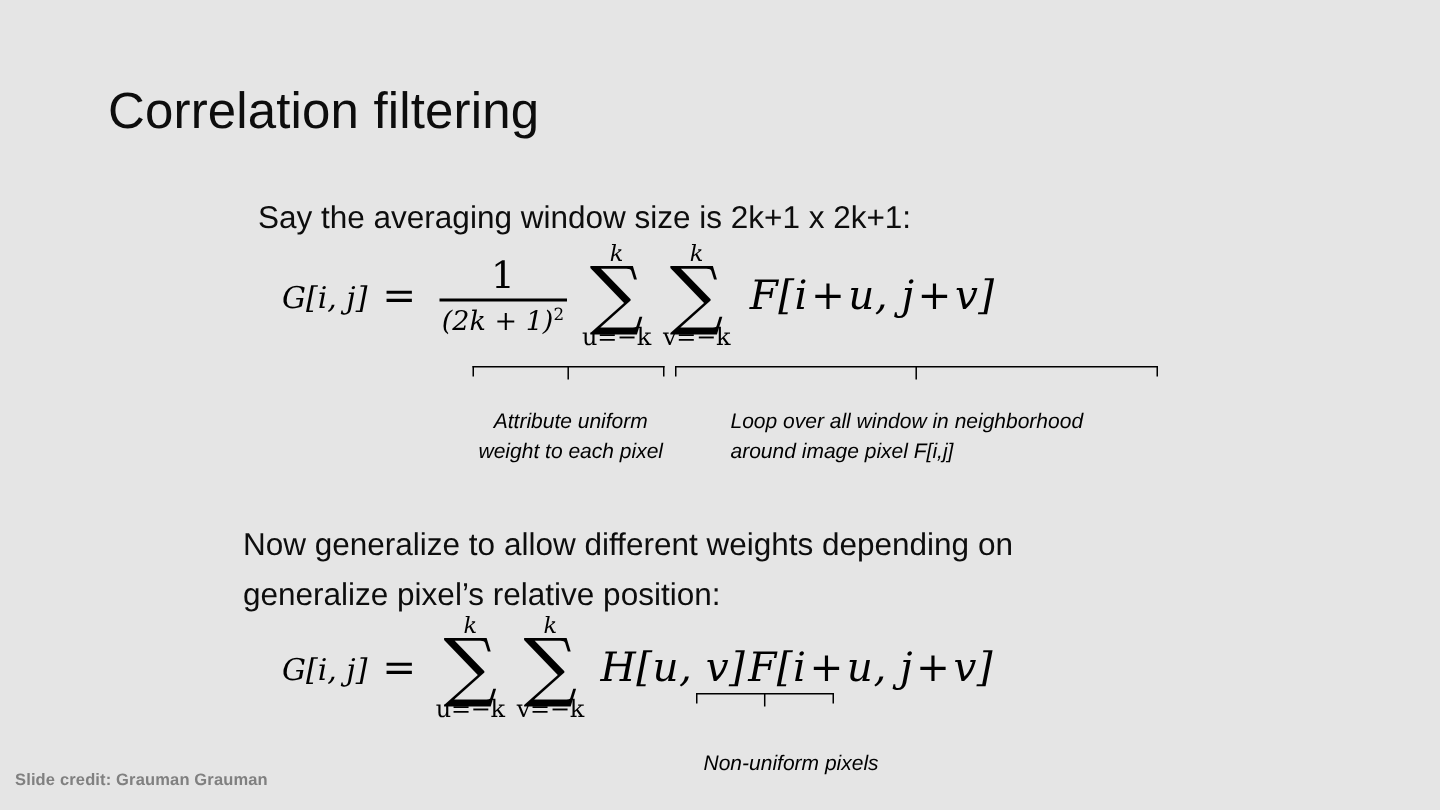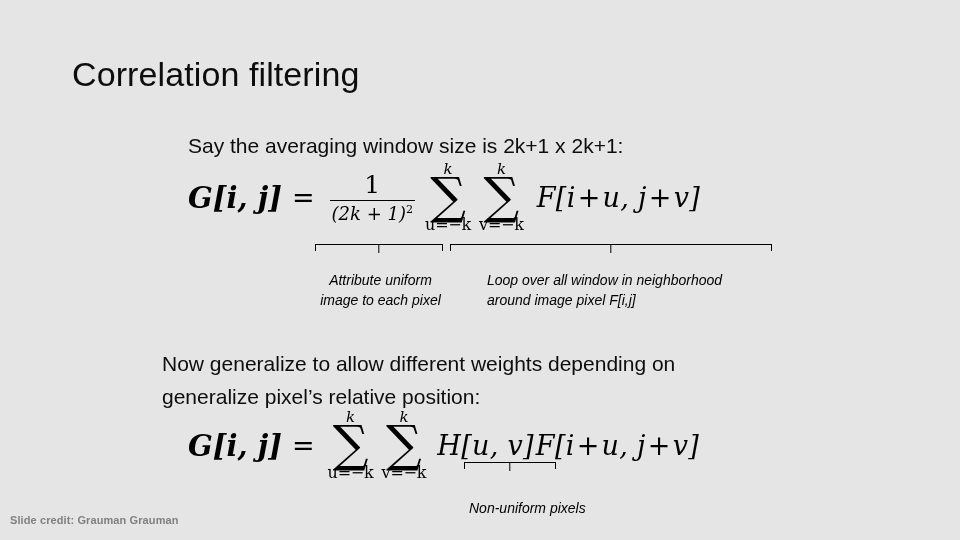--- a/index.html
+++ b/index.html
@@ -40,21 +40,20 @@
     position: absolute;
     font-size: 21px;
     font-weight: 400;
     color: #0d0d0d;
     line-height: 1.55;
     white-space: nowrap;
   }
   .line-say {
     left: 172px;
     top: 130px;
-    margin-left: 16px;
   }
   .para-generalize {
     left: 162px;
     top: 348px;
     white-space: normal;
     width: 660px;
   }
   .para-generalize .ln { display: block; }
 
   
@@ -78,24 +77,23 @@
     top: 162px;
     font-size: 27px;
   }
   .f2 {
     left: 188px;
     top: 410px;
     font-size: 27px;
   }
 
   .lhs {
-    font-size: 29px;
+    font-size: 20px;
     font-style: italic;
     padding-right: 8px;
-    font-weight: bold;
   }
   .eq {
     font-size: 27px;
     padding: 0 9px 0 2px;
   }
 
   
   .frac {
     display: inline-flex;
     flex-direction: column;
@@ -280,21 +278,21 @@
 
   <div class="brace brace-loop">
     <span class="cap-l"></span>
     <span class="bar-h"></span>
     <span class="cap-r"></span>
     <span class="tick"></span>
   </div>
 
   <div class="annot annot-uniform">
     <span class="ln">Attribute uniform</span>
-    <span class="ln">image to each pixel</span>
+    <span class="ln">weight to each pixel</span>
   </div>
 
   <div class="annot annot-loop">
     <span class="ln">Loop over all window in neighborhood</span>
     <span class="ln">around  image pixel F[i,j]</span>
   </div>
 
   <div class="body-line para-generalize">
     <span class="ln">Now generalize to allow different weights depending on</span>
     <span class="ln">generalize pixel’s relative position:</span>

